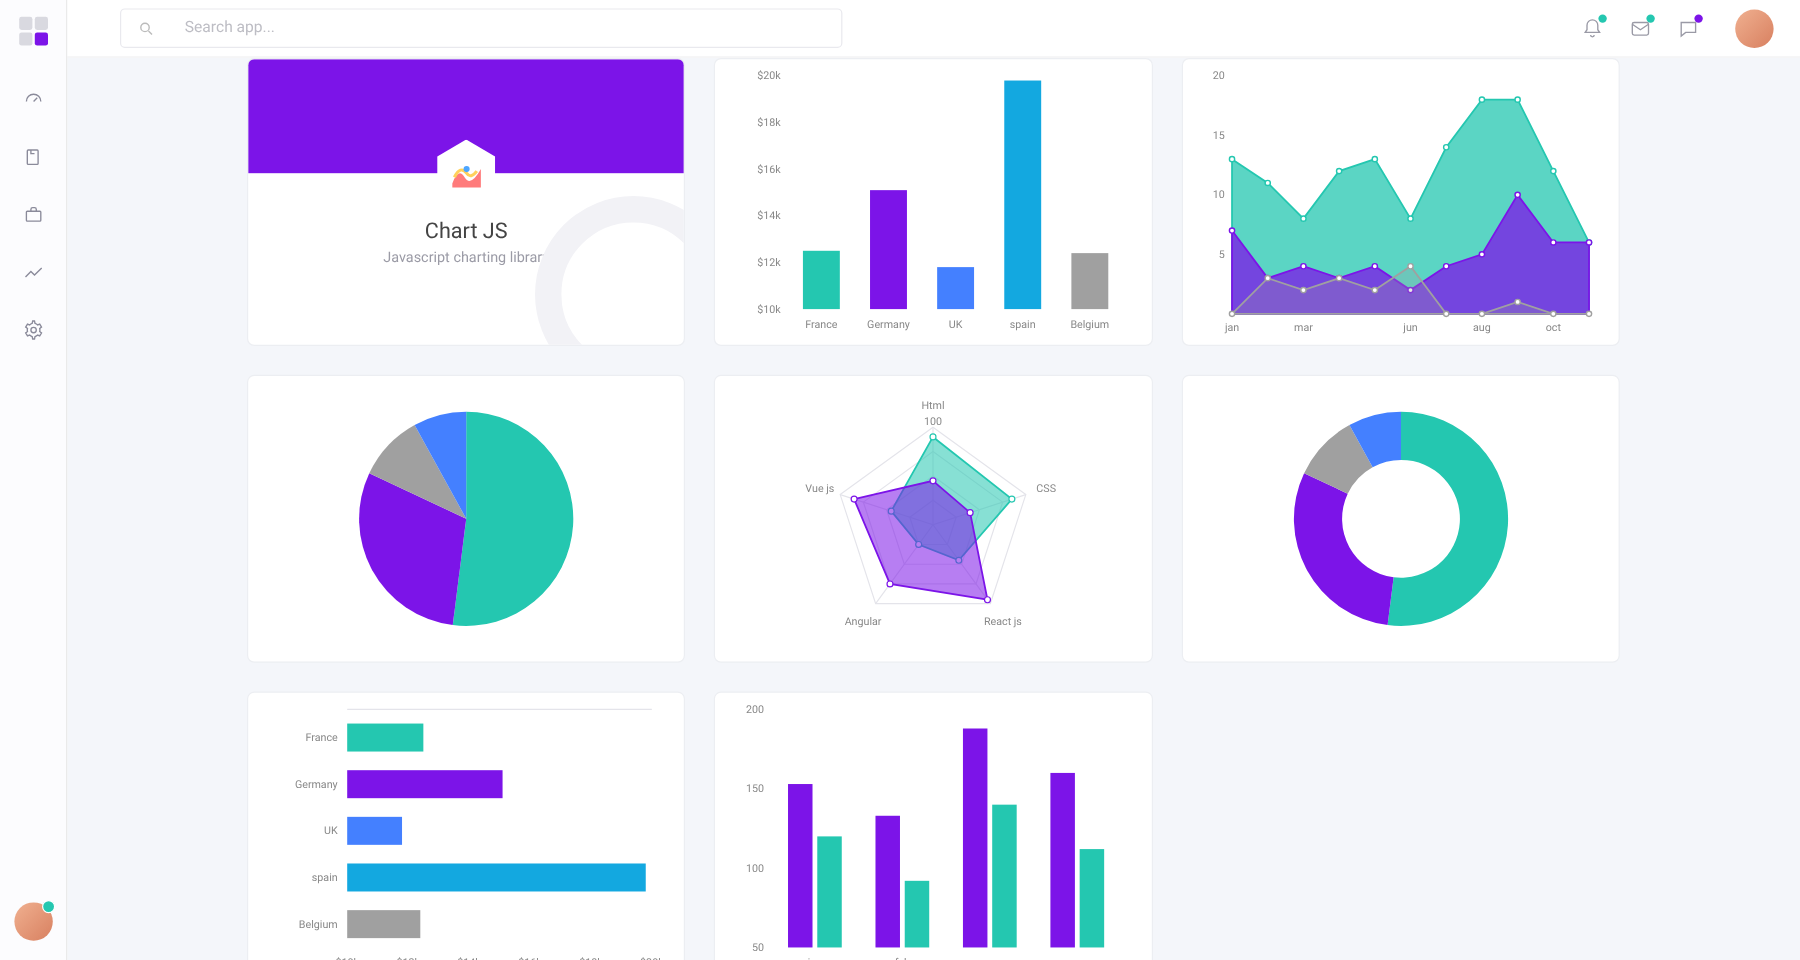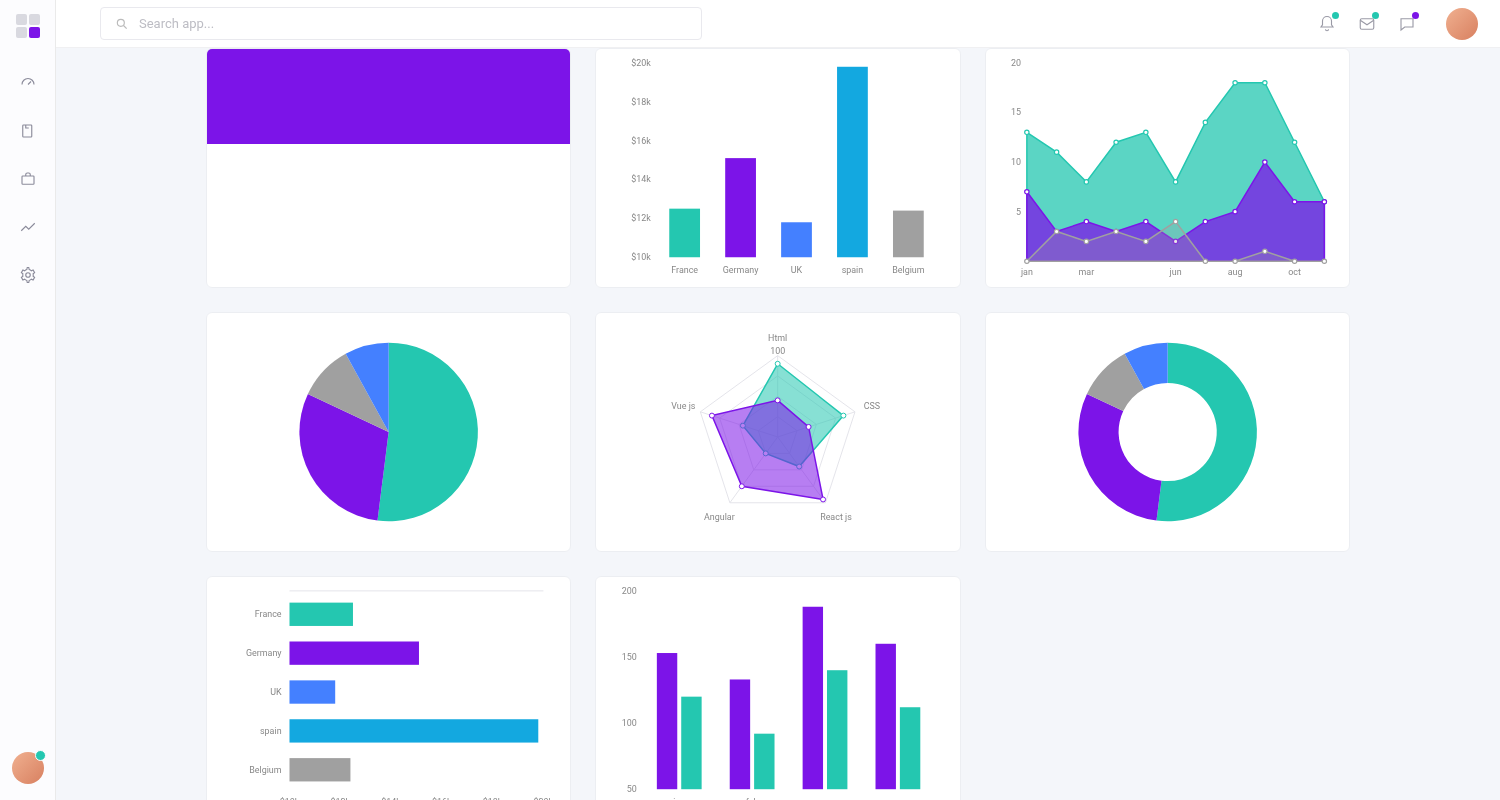--- a/index.html
+++ b/index.html
@@ -23,21 +23,21 @@
   .logo-grid span{background:#d9d9e0;border-radius:2px;}
   .logo-grid span:last-child{background:var(--violet);}
   .side-nav{display:flex;flex-direction:column;gap:30px;align-items:center;margin-top:14px;}
   .side-ico{width:18px;height:18px;stroke:#8a8a9a;fill:none;stroke-width:1.5;cursor:pointer;}
   .avatar-small{width:32px;height:32px;border-radius:50%;background:linear-gradient(135deg,#f0b090,#d88060);position:absolute;bottom:16px;left:12px;}
   .avatar-small::after{content:"";position:absolute;top:-2px;right:-2px;width:9px;height:9px;border-radius:50%;background:var(--teal);border:1.5px solid #fff;}
   
   .main{flex:1;display:flex;flex-direction:column;background:var(--bg);height:100%;}
   .topbar{height:48px;background:#fff;display:flex;align-items:center;padding:0 22px 0 44px;gap:22px;border-bottom:1px solid #f0f0f2;flex-shrink:0;}
   .search-wrap{flex:1;display:flex;align-items:center;gap:10px;background:#fff;border:1px solid #e9e9ee;border-radius:4px;padding:8px 14px;color:#bbb;max-width:830px;}
-  .search-wrap input{border:none;outline:none;flex:1;font-size:13px;color:#555;}
+  .search-wrap input{border:none;outline:none;flex:1;font-size:13px;color:#555;margin-left:15px;}
   .search-wrap input::placeholder{color:#bdbdc4;}
   .header-ico{width:18px;height:18px;stroke:#9a9aa6;fill:none;stroke-width:1.5;cursor:pointer;position:relative;}
   .header-spacer{flex:1;}
   .ico-badge{position:relative;display:inline-flex;}
   .ico-badge .dot{position:absolute;top:-3px;right:-3px;width:7px;height:7px;border-radius:50%;}
   .avatar-top{width:32px;height:32px;border-radius:50%;background:linear-gradient(135deg,#f0b090,#d88060);margin-left:8px;cursor:pointer;}
   
   .content{flex:1;overflow-y:auto;padding:0 150px;}
   .grid{display:grid;grid-template-columns:repeat(3,1fr);gap:24px;padding-bottom:40px;}
   .card{background:var(--card-bg);border:1px solid #eceef2;border-radius:6px;height:240px;position:relative;overflow:hidden;}
@@ -121,20 +121,31 @@
       <span class="dot" style="background:var(--violet)"></span>
     </span>
     <div class="avatar-top"></div>
   </div>
 
   <div class="content">
     <div class="grid">
 
       <div class="card intro-card">
         <div class="intro-top"></div>
+        <div class="intro-body">
+          <div class="hex">
+            <svg width="34" height="34" viewBox="0 0 40 40">
+                <path d="M6 30 Q12 14 18 24 Q24 34 34 16 L34 34 L6 34 Z" fill="#ff7b7b"></path>
+                <path d="M8 24 Q14 12 20 20 Q24 26 30 18" fill="none" stroke="#ffd15c" stroke-width="3"></path>
+                <circle cx="20" cy="16" r="3" fill="#4da6ff"></circle>
+              </svg>
+          </div>
+          <div class="intro-title">Chart JS</div>
+          <div class="intro-sub">Javascript charting library</div>
+        </div>
       </div>
 
       <div class="card">
         <svg class="chart-svg" id="svg-bar" viewBox="0 0 340 240">
             <text x="42" y="213" text-anchor="end" class="axis-text">$10k</text>
             <text x="42" y="173.8" text-anchor="end" class="axis-text">$12k</text>
             <text x="42" y="134.6" text-anchor="end" class="axis-text">$14k</text>
             <text x="42" y="95.4" text-anchor="end" class="axis-text">$16k</text>
             <text x="42" y="56.19999999999999" text-anchor="end" class="axis-text">$18k</text>
             <text x="42" y="17" text-anchor="end" class="axis-text">$20k</text>

